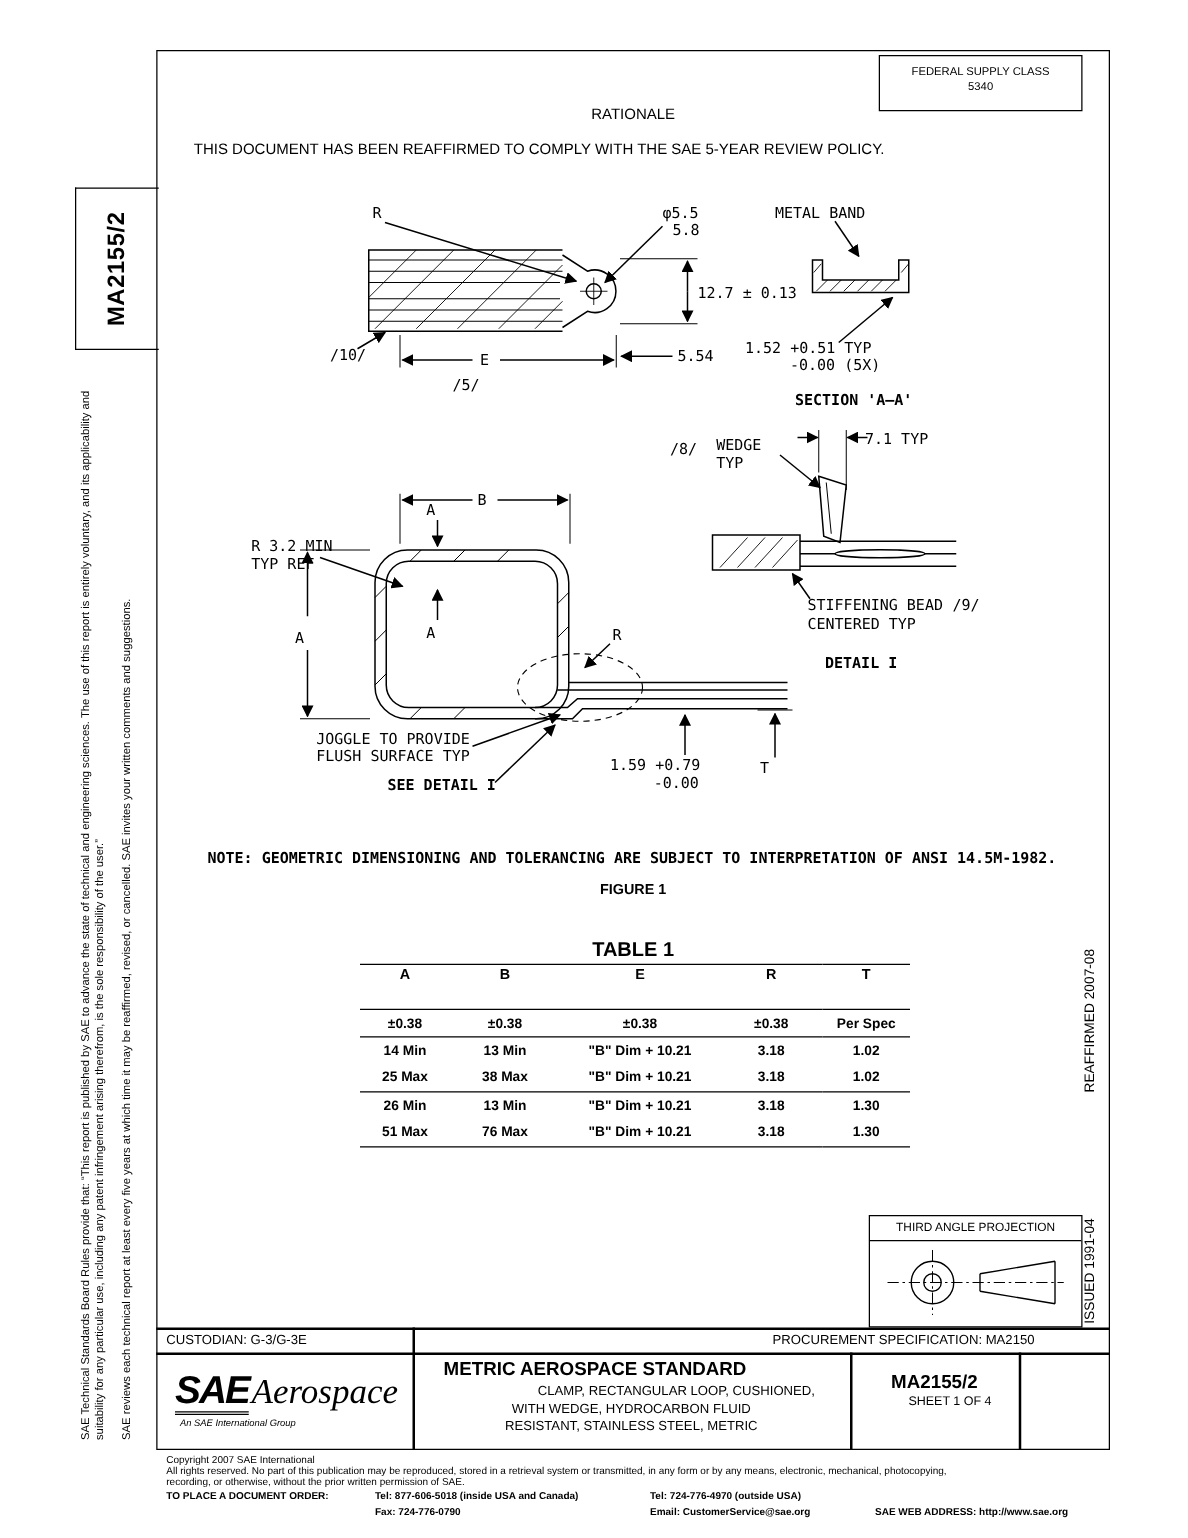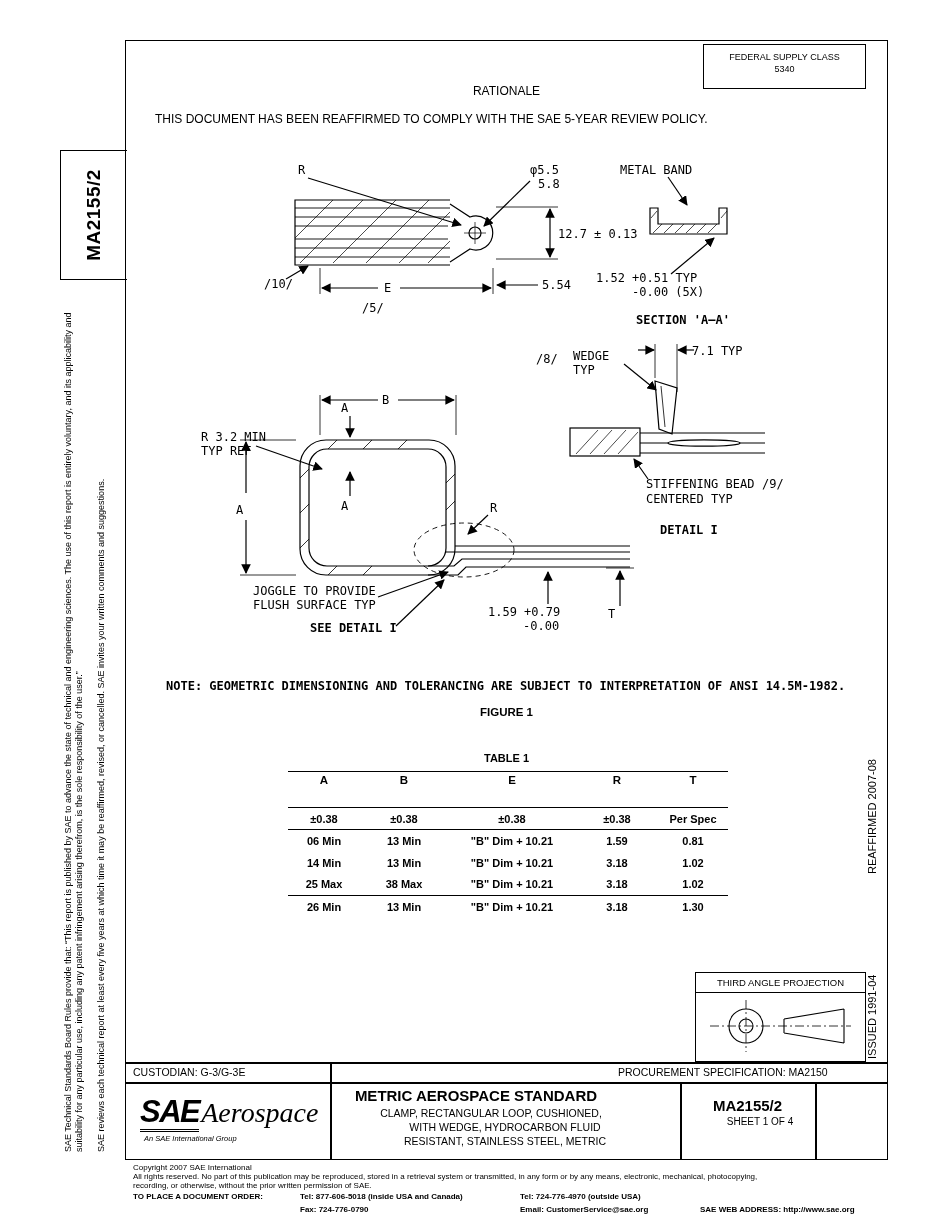--- a/index.html
+++ b/index.html
@@ -156,21 +156,21 @@
   <text x="408" y="215">/8/</text>
   <text x="518" y="340">STIFFENING BEAD</text>
   <text x="634" y="340">/9/</text>
   <text x="518" y="355">CENTERED TYP</text>
   <text x="532" y="386" style="font-weight:bold;">DETAIL I</text>
 </svg>
 
 <div class="abs mono b" style="left:166px; top:679px; font-size:12px;">NOTE:  GEOMETRIC DIMENSIONING AND TOLERANCING ARE SUBJECT TO INTERPRETATION OF ANSI 14.5M-1982.</div>
 <div class="abs ctr b" style="left:125px; top:706px; width:763px; font-size:11.5px;">FIGURE 1</div>
 
-<div class="abs ctr b" style="left:125px; top:752px; width:763px; font-size:11px;">TABLE 1</div>
+<div class="abs ctr b" style="left:125px; top:752px; width:763px; font-size:16px;">TABLE 1</div>
 
 <div class="abs" style="left:288px; top:771px; width:440px;">
   <table class="t1">
     <colgroup>
       <col style="width:72px">
         <col style="width:88px">
         <col style="width:128px">
         <col style="width:82px">
         <col style="width:70px">
     </colgroup>
@@ -186,43 +186,43 @@
           <td colspan="5"></td>
         </tr>
     <tr class="line-top line-bot">
       <td>±0.38</td>
       <td>±0.38</td>
       <td>±0.38</td>
       <td>±0.38</td>
       <td>Per Spec</td>
     </tr>
     <tr>
-      <td>06 Min</td>
-          <td>13 Min</td>
-          <td>"B" Dim + 10.21</td>
-          <td>1.59</td>
-          <td>0.81</td>
-    </tr>
-    <tr>
       <td>14 Min</td>
           <td>13 Min</td>
           <td>"B" Dim + 10.21</td>
           <td>3.18</td>
           <td>1.02</td>
     </tr>
     <tr class="line-bot">
       <td>25 Max</td>
           <td>38 Max</td>
           <td>"B" Dim + 10.21</td>
           <td>3.18</td>
           <td>1.02</td>
     </tr>
     <tr>
       <td>26 Min</td>
           <td>13 Min</td>
+          <td>"B" Dim + 10.21</td>
+          <td>3.18</td>
+          <td>1.30</td>
+    </tr>
+    <tr class="line-bot">
+      <td>51 Max</td>
+          <td>76 Max</td>
           <td>"B" Dim + 10.21</td>
           <td>3.18</td>
           <td>1.30</td>
     </tr>
   </tbody>
     </table>
 </div>
 
 <div class="frame" style="left:695px; top:972px; width:171px; height:90px;">
   <div class="ctr" style="font-size:9.5px; height:20px; padding-top:4px; border-bottom:1.4px solid #000;">THIRD ANGLE PROJECTION</div>
@@ -245,21 +245,21 @@
 
 <div class="abs" style="left:133px; top:1066px; font-size:10.5px;">CUSTODIAN: G-3/G-3E</div>
 <div class="abs" style="left:618px; top:1066px; font-size:10.5px;">PROCUREMENT SPECIFICATION: MA2150</div>
 
 <div class="abs" style="left:140px; top:1094px; width:185px;">
   <span style="font:italic 900 31px 'Liberation Sans',sans-serif; letter-spacing:-1.5px; border-bottom:3px double #000;">SAE</span><span style="font:italic 28px 'Liberation Serif',serif; margin-left:2px;">Aerospace</span>
   <div style="font:italic 7.5px 'Liberation Sans',sans-serif; margin-top:4px; margin-left:4px;">An SAE International Group</div>
 </div>
 
 <div class="abs ctr b" style="left:330px; top:1087px; width:292px; font-size:15px;">METRIC AEROSPACE STANDARD</div>
-<div class="abs ctr" style="left:330px; top:1107px; width:322px; font-size:10.5px;">CLAMP, RECTANGULAR LOOP, CUSHIONED,</div>
+<div class="abs ctr" style="left:330px; top:1107px; width:322px; font-size:10.5px;text-align:right;">CLAMP, RECTANGULAR LOOP, CUSHIONED,</div>
 <div class="abs ctr" style="left:330px; top:1121px; width:350px; font-size:10.5px;">WITH WEDGE, HYDROCARBON FLUID</div>
 <div class="abs ctr" style="left:330px; top:1135px; width:350px; font-size:10.5px;">RESISTANT, STAINLESS STEEL, METRIC</div>
 
 <div class="abs ctr b" style="left:680px; top:1097px; width:135px; font-size:15px;">MA2155/2</div>
 <div class="abs ctr" style="left:680px; top:1116px; width:160px; font-size:10px;">SHEET 1 OF 4</div>
 
 <div class="abs" style="left:133px; top:1163px; font-size:8px;">Copyright 2007 SAE International</div>
 <div class="abs" style="left:133px; top:1172px; font-size:8px;">All rights reserved. No part of this publication may be reproduced, stored in a retrieval system or transmitted, in any form or by any means, electronic, mechanical, photocopying,</div>
 <div class="abs" style="left:133px; top:1181px; font-size:8px;">recording, or otherwise, without the prior written permission of SAE.</div>
 <div class="abs b" style="left:133px; top:1192px; font-size:8px;">TO PLACE A DOCUMENT ORDER:</div>

